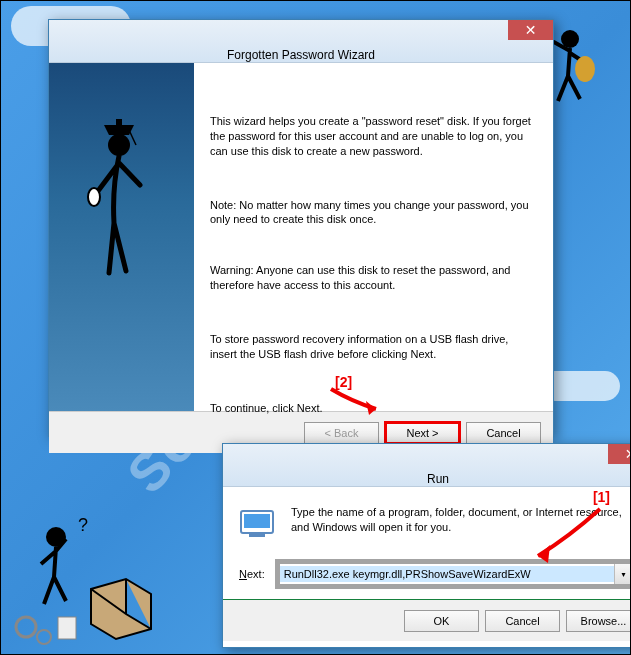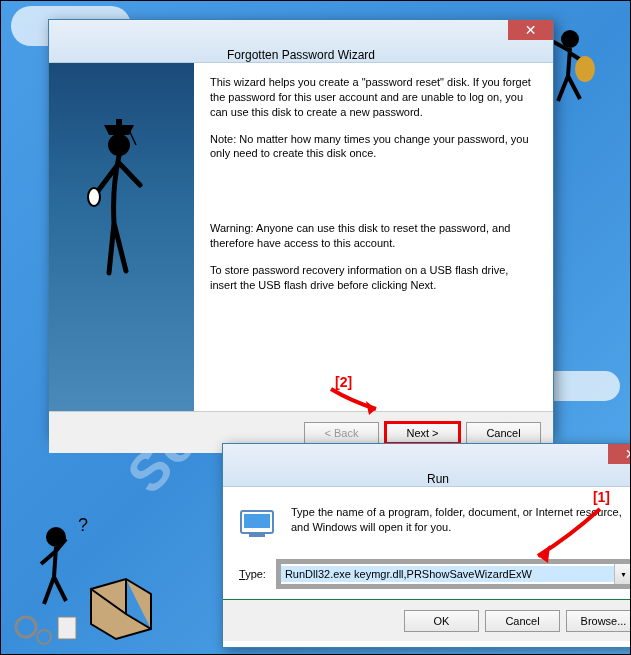--- a/index.html
+++ b/index.html
@@ -83,20 +83,21 @@
     .wizard-heading {
       font-size: 15px;
       font-weight: bold;
       margin-bottom: 12px;
       line-height: 1.3;
     }
     .wizard-para {
       font-size: 11px;
       margin-bottom: 12px;
       line-height: 1.35;
+      margin-top: 39px;
     }
     .wizard-footer {
       height: 42px;
       border-top: 1px solid #ccc;
       background: #f0f0f0;
       display: flex;
       justify-content: flex-end;
       align-items: center;
       padding-right: 12px;
       gap: 6px;
@@ -251,22 +252,23 @@
         <rect x="42" y="6" width="6" height="6" fill="#000"></rect>
         <line x1="55" y1="17" x2="62" y2="32" stroke="#000" stroke-width="1.5"></line>
         <circle cx="45" cy="32" r="11" fill="#000"></circle>
         <path d="M45 43 Q38 75 40 110 L35 160 M40 110 L52 158 M45 50 L24 78 M45 50 L66 72" stroke="#000" stroke-width="5" fill="none" stroke-linecap="round"></path>
         <ellipse cx="20" cy="84" rx="6" ry="9" fill="#fff" stroke="#000" stroke-width="2"></ellipse>
       </svg>
     </div>
     <div class="wizard-content">
       <p class="wizard-para">This wizard helps you create a "password reset" disk. If you forget the password for this user account and are unable to log on, you can use this disk to create a new password.</p>
       <p class="wizard-para">Note: No matter how many times you change your password, you only need to create this disk once.</p>
-      <p class="wizard-para" style="margin-top:60px">Warning: Anyone can use this disk to reset the password, and therefore have access to this account.</p>
+      <p class="wizard-para" style="margin-top:36px">Warning: Anyone can use this disk to reset the password, and therefore have access to this account.</p>
       <p class="wizard-para">To store password recovery information on a USB flash drive, insert the USB flash drive before clicking Next.</p>
+      <p class="wizard-para">To continue, click Next.</p>
     </div>
   </div>
   <div class="wizard-footer">
     <button class="btn" disabled="">&lt; Back</button>
     <button class="btn highlighted">Next &gt;</button>
     <button class="btn">Cancel</button>
   </div>
 </div>
 
 <div class="annotation" style="top:373px;left:334px">[2]</div>
@@ -283,21 +285,21 @@
   <div class="run-body">
     <div class="run-top">
       <svg class="run-icon" viewBox="0 0 36 36">
         <rect x="2" y="6" width="32" height="22" rx="2" fill="#fff" stroke="#5a8ac0" stroke-width="2"></rect>
         <rect x="5" y="9" width="26" height="14" fill="#4a9ee8"></rect>
         <rect x="10" y="28" width="16" height="4" fill="#5a8ac0"></rect>
       </svg>
       <div class="run-desc">Type the name of a program, folder, document, or Internet resource, and Windows will open it for you.</div>
     </div>
     <div class="run-input-row">
-      <span class="run-label">Type:</span>
+      <span class="run-label">Next:</span>
       <div class="run-combo">
         <input class="run-input" type="text" value="RunDll32.exe keymgr.dll,PRShowSaveWizardExW" style="">
         <div class="run-dropdown">▾</div>
       </div>
     </div>
   </div>
   <div class="run-footer">
     <button class="btn">OK</button>
     <button class="btn">Cancel</button>
     <button class="btn">Browse...</button>

